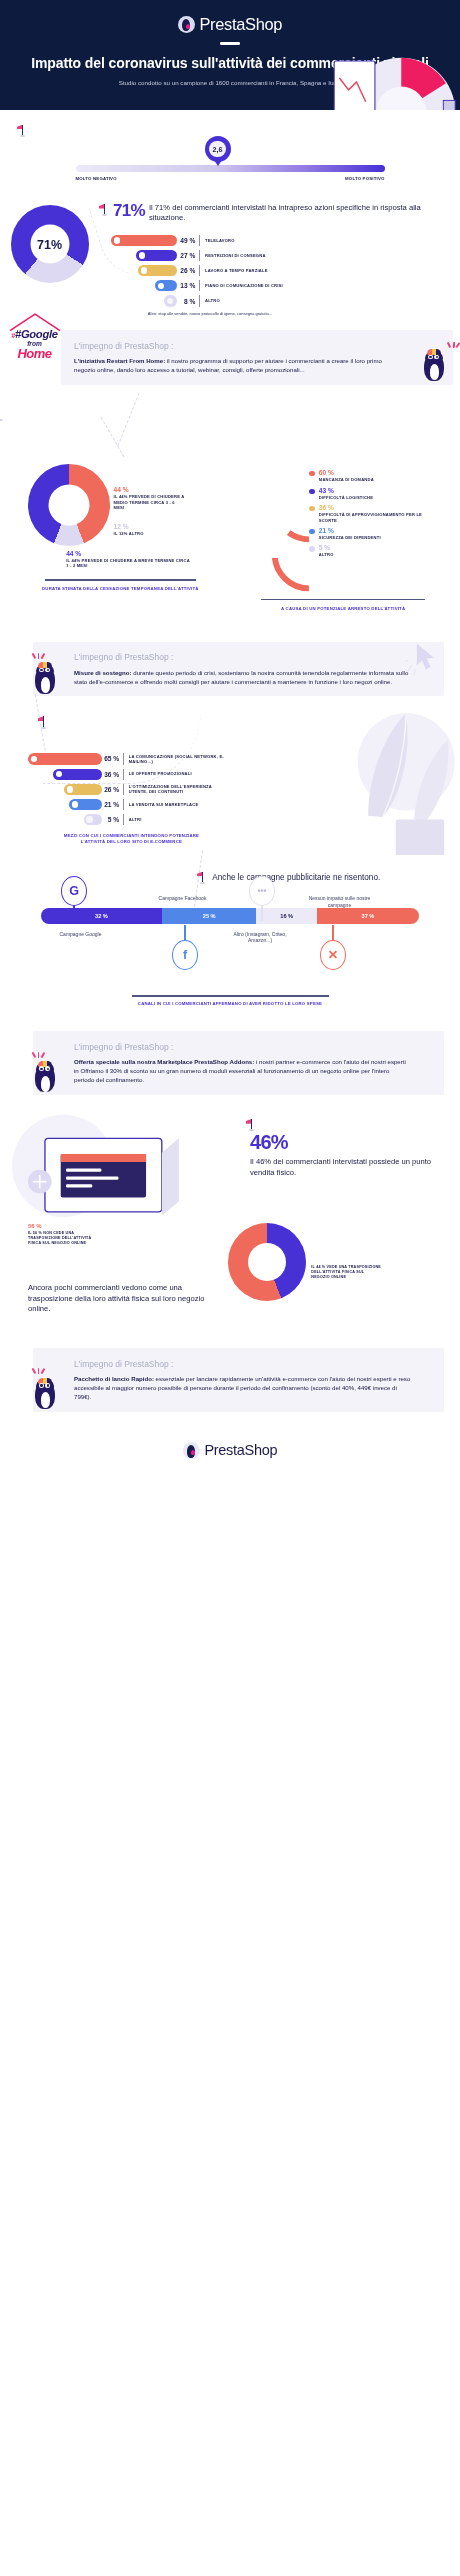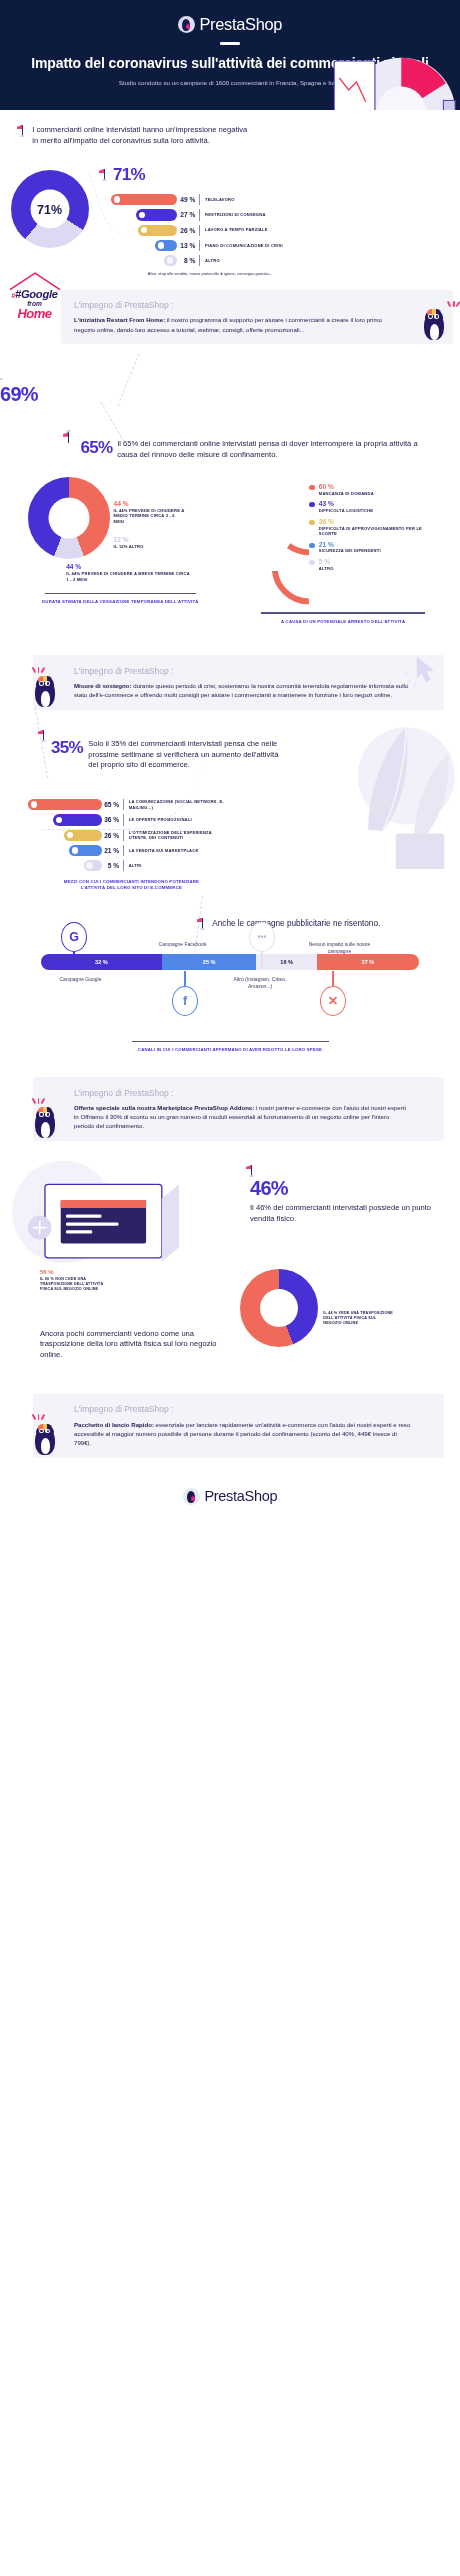--- a/index.html
+++ b/index.html
@@ -145,23 +145,35 @@
     </svg>
   </div>
 
   <div class="sec" style="padding:14.5px 0 9.2px;">
     <div style="display:flex;gap:5.3px;padding:0 22.4px 0 17px;max-width:276px;">
       <span class="flag">
           <i class="pole"></i>
           <i class="cloth"></i>
           <i class="base"></i>
         </span>
-      <p class="body-txt">I commercianti online intervistati hanno un'impressione negativa in merito all'impatto del coronavirus sulla loro attività.</p>
-    </div>
-
+    </div>
+
+    <div class="scale-wrap" style="margin-top:28px;">
+      <div class="pin" style="left:129px;">
+        <div class="pin-body">
+            <div class="pin-inner">2,6</div>
+          </div>
+        <div class="pin-tip"></div>
+      </div>
+      <div class="scale-bar"></div>
+      <div class="scale-ends">
+        <span>MOLTO NEGATIVO</span>
+        <span>MOLTO POSITIVO</span>
+      </div>
+    </div>
   </div>
 
   <div class="sec" style="padding:12px 0 4px;">
     <div style="position:absolute;left:99px;top:4px;width:79px;height:79px;border-left:1.3px dashed #d8daef;border-radius:0 0 0 39px;transform:rotate(-18deg);opacity:.7;"></div>
 
     <div style="display:flex;align-items:flex-start;">
 
       <div style="width:99px;display:flex;justify-content:center;padding-top:2.6px;">
         <div class="donut" style="width:78px;height:78px;background:conic-gradient(#4730d4 0 34%, #ddd9f3 34% 61%, #4730d4 61% 100%);">
           <div class="hole" style="width:39px;height:39px;">
@@ -171,20 +183,21 @@
       </div>
 
       <div style="flex:1;padding-right:12px;">
         <div style="display:flex;gap:4px;align-items:flex-start;">
           <span class="flag" style="margin-top:1.3px;">
               <i class="pole"></i>
               <i class="cloth"></i>
               <i class="base"></i>
             </span>
           <span class="bigpct" style="font-size:17px;line-height:.95;">71%</span>
+          <p class="body-txt" style="flex:1;">Il 71% dei commercianti intervistati ha intrapreso azioni specifiche in risposta alla situazione.</p>
         </div>
 
         <div class="barlist" style="margin-top:10.5px;">
           <div class="barrow">
             <span class="track">
                 <span class="bar" style="width:66px;background:#ef6a5a;">
                   <i class="knob"></i>
                 </span>
               </span>
             <span class="val">49 %</span>
@@ -269,34 +282,26 @@
         </span>
       </div>
     </div>
   </div>
 
   <div class="sec" style="padding:17px 0 0;">
     <div style="position:absolute;left:128px;top:0;height:57px;border-left:1.3px dashed #d8daef;transform:rotate(22deg);"></div>
     <div style="display:flex;align-items:center;">
       <div style="flex:1;padding-right:16px;">
         <span class="flag" style="display:inline-block;margin-left:-5.3px;"><i class="pole"></i><i class="cloth"></i><i class="base"></i></span>
-        <div class="bigpct" style="font-size:20px;line-height:1;margin:1.3px 0 4.6px;">69%</div>
       </div>
     </div>
   </div>
 
   <div class="sec" style="padding:24px 0 0;">
     <div style="position:absolute;left:112px;top:-9.2px;height:46px;border-left:1.3px dashed #d8daef;transform:rotate(-30deg);"></div>
-    <div style="display:flex;gap:4.6px;align-items:flex-start;padding:0 26px 0 63px;">
-      <div style="width:13px;">
-        <span class="flag"><i class="pole"></i><i class="cloth"></i><i class="base"></i></span>
-      </div>
-      <span class="bigpct" style="font-size:17px;line-height:1;margin-top:6.6px;">65%</span>
-      <p class="body-txt" style="flex:1;margin-top:6.6px;">Il 65% dei commercianti online intervistati pensa di dover interrompere la propria attività a causa del rinnovo delle misure di confinamento.</p>
-    </div>
   </div>
 
   <div class="sec" style="display:flex;padding:17px 9.2px 0;gap:4px;">
 
     <div style="width:224px;position:relative;">
       <div style="display:flex;align-items:flex-start;">
         <div class="donut" style="width:82px;height:82px;margin-left:18.4px;
              background:conic-gradient(#ef6a5a 0 44%, #ddd9f3 44% 56%, #4730d4 56% 100%);">
           <div class="hole" style="width:41px;height:41px;"></div>
         </div>
@@ -409,24 +414,20 @@
 
   <div class="sec" style="padding:29px 0 0;position:relative;">
     <svg class="deco" style="right:0;top:-5.3px;" width="164" height="164" viewBox="0 0 250 250">
       <circle cx="168" cy="108" r="74" fill="#f2f0f9"></circle>
       <path d="M110 190 C110 120 142 58 168 34 C176 96 160 160 132 192 Z" fill="#e3e0f1"></path>
       <path d="M168 34 C166 92 152 150 132 192" stroke="#f5f4fa" stroke-width="2.4" fill="none"></path>
       <path d="M180 196 C184 140 208 96 232 74 C236 128 220 172 198 198 Z" fill="#e9e7f4"></path>
       <rect x="152" y="196" width="74" height="56" rx="4" fill="#e3e0f1"></rect>
     </svg>
     <div style="position:absolute;left:41px;top:-2.6px;height:72px;border-left:1.3px dashed #d8daef;transform:rotate(-10deg);"></div>
-    <div style="display:flex;gap:5.3px;align-items:flex-start;padding:0 171px 0 51px;position:relative;">
-      <span class="bigpct" style="font-size:17px;line-height:1;">35%</span>
-      <p class="body-txt" style="flex:1;">Solo il 35% dei commercianti intervistati pensa che nelle prossime settimane si verificherà un aumento dell'attività del proprio sito di ecommerce.</p>
-    </div>
     <span class="flag" style="position:absolute;left:38px;top:20px;">
         <i class="pole"></i>
         <i class="cloth"></i>
         <i class="base"></i>
       </span>
   </div>
 
   <div class="sec" style="padding:28px 0 0;">
     <div style="position:absolute;left:43px;top:-20px;width:158px;height:79px;border-bottom:1.3px dashed #d8daef;border-radius:0 0 72px 0;opacity:.85;"></div>
     <div style="display:flex;align-items:flex-start;">
@@ -577,21 +578,21 @@
       <circle cx="60" cy="132" r="18" fill="#ddd9f3"></circle>
       <path d="M50 132 h20 M60 122 v20" stroke="#fff" stroke-width="2.5"></path>
     </svg>
     <div style="padding-left:250px;padding-right:17px;position:relative;">
       <span class="flag" style="margin-left:-4px;"><i class="pole"></i><i class="cloth"></i><i class="base"></i></span>
       <div class="bigpct" style="font-size:20px;line-height:1;margin:1.3px 0 4.6px;">46%</div>
       <p class="body-txt">Il 46% dei commercianti intervistati possiede un punto vendita fisico.</p>
     </div>
   </div>
 
-  <div class="sec" style="padding:45px 16px 0;">
+  <div class="sec" style="padding:45px 4px 0;">
     <div style="display:flex;align-items:flex-start;">
       <div style="width:224px;padding-left:24px;">
         <div style="display:flex;gap:5.3px;">
           <div style="width:74px;">
             <div class="legend-pct" style="color:#ef6a5a;font-size:6px;">56 %</div>
             <div class="legend-lbl" style="font-size:3.7px;">IL 56 % NON CEDE UNA TRASPOSIZIONE DELL'ATTIVITÀ FISICA SUL NEGOZIO ONLINE</div>
           </div>
         </div>
         <p class="body-txt" style="margin-top:37px;">Ancora pochi commercianti vedono come una trasposizione della loro attività fisica sul loro negozio online.</p>
       </div>

